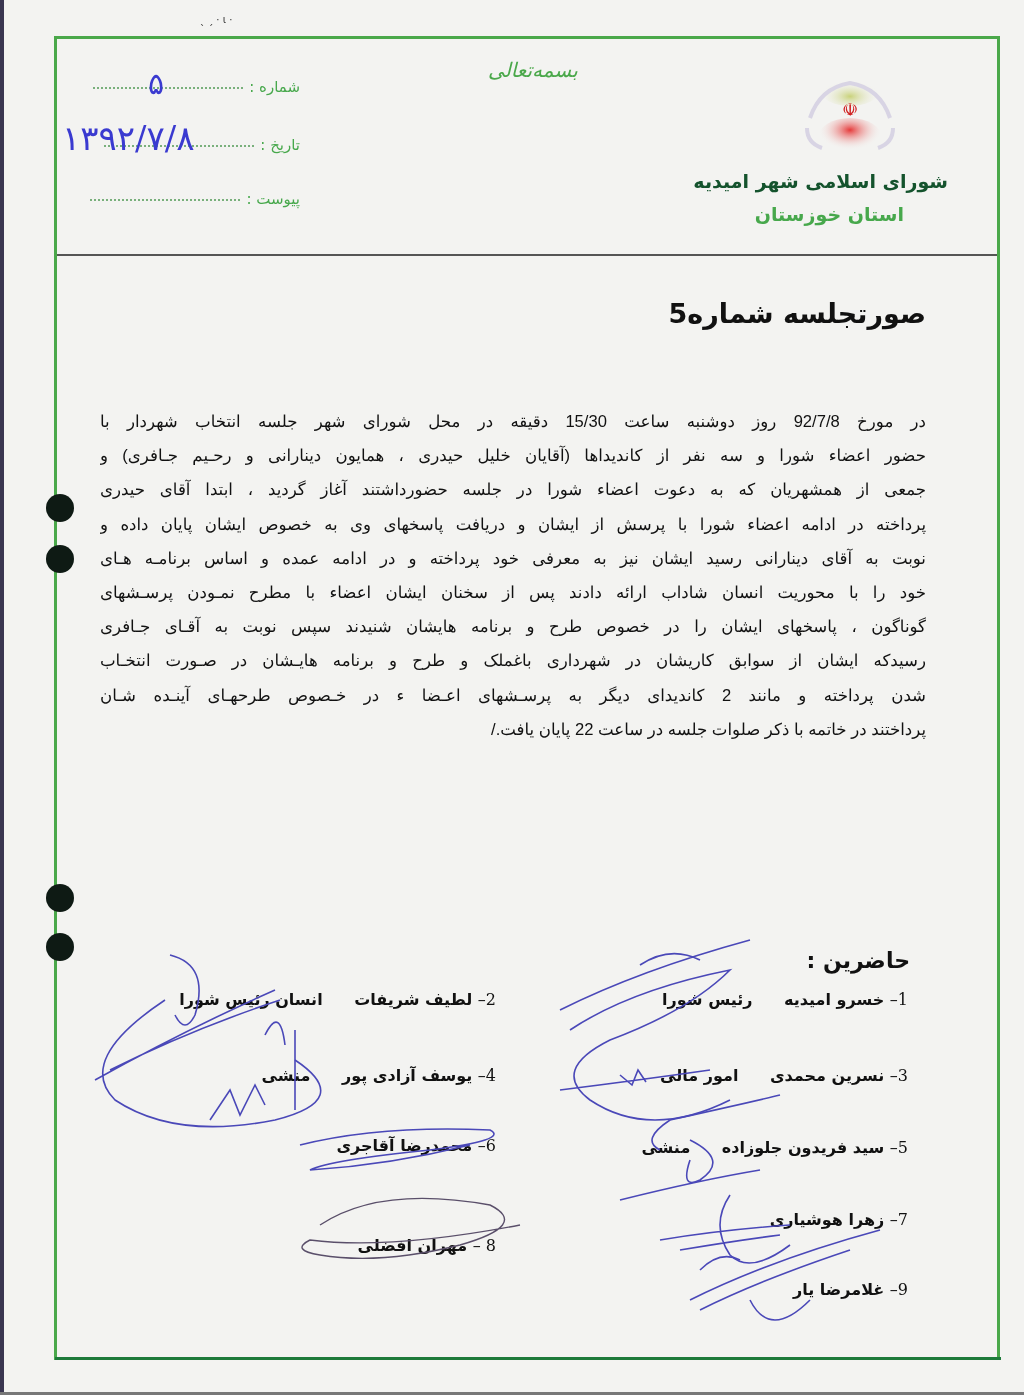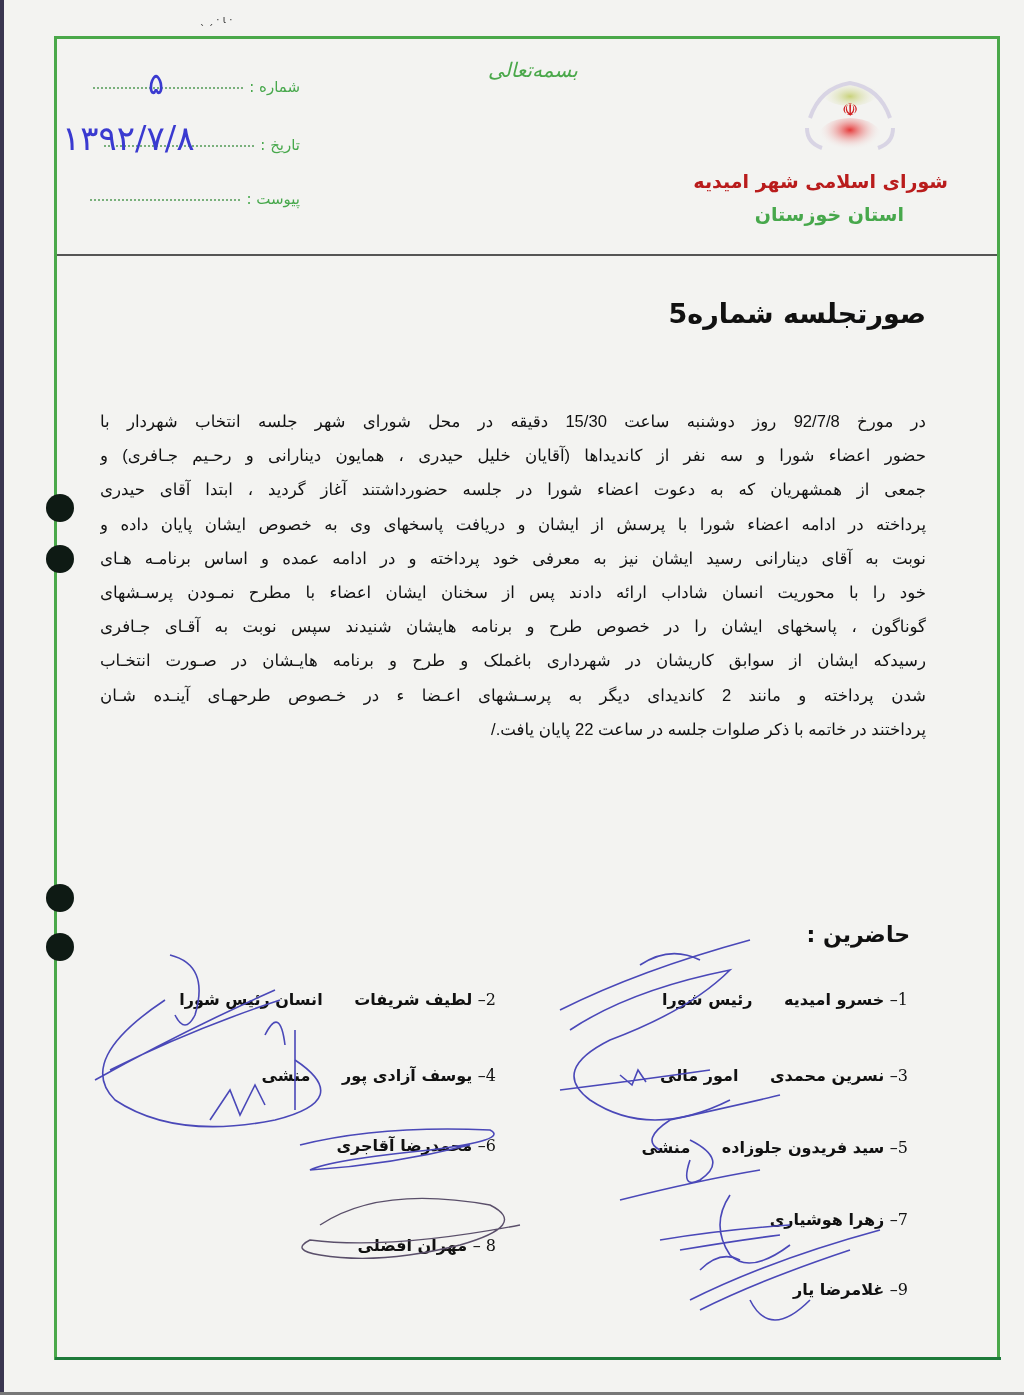--- a/index.html
+++ b/index.html
@@ -17,36 +17,36 @@
     .frame-bottom-shadow { position: absolute; left: 55px; top: 1357px; width: 946px; height: 3px; background: #1e7a3a; }
     .header-divider { position: absolute; left: 57px; top: 254px; width: 940px; height: 2px; background: #555; }
     .top-scribble { position: absolute; left: 200px; top: 14px; font-size: 10px; color: #333; }
 
     .meta-row { position: absolute; left: 80px; direction: rtl; color: #47a84c; font-size: 15px; width: 220px; text-align: right; }
     .meta-row .dots { display: inline-block; width: 150px; border-bottom: 2px dotted #79b07c; vertical-align: middle; margin-right: 6px; }
     .hand-num { position: absolute; color: #3a3ad0; font-family: "DejaVu Serif", serif; }
     .besm { position: absolute; left: 488px; top: 58px; color: #4aa84a; font-size: 20px; font-style: italic; }
 
     .logo { position: absolute; left: 795px; top: 68px; width: 110px; height: 90px; }
-    .org-name { position: absolute; right: 76px; top: 170px; color: #b91c1c; font-size: 19px; direction: rtl; font-weight: bold; }
+    .org-name { position: absolute; right: 76px; top: 170px; color: #14532d; font-size: 19px; direction: rtl; font-weight: bold; }
     .org-province { position: absolute; right: 120px; top: 203px; color: #47a84c; font-size: 19px; direction: rtl; font-weight: bold; }
 
     .doc-title { position: absolute; right: 98px; top: 298px; font-size: 27px; font-weight: bold; color: #111; direction: rtl; }
 
     .body-text {
       position: absolute; left: 100px; top: 405px; width: 826px;
       direction: rtl; text-align: justify; text-align-last: right;
       font-family: Liberation Sans, sans-serif; font-size: 16.6px; line-height: 34.2px; color: #111;
     }
     .body-line { display: block; text-align: justify; text-align-last: justify; white-space: nowrap; overflow: hidden; }
     .body-line.last { text-align-last: right; }
 
     .punch { position: absolute; left: 46px; width: 28px; height: 28px; border-radius: 50%; background: #0e1a14; }
 
-    .attendees-title { position: absolute; right: 114px; top: 922px; font-size: 22px; font-weight: bold; direction: rtl; color: #111; }
+    .attendees-title { position: absolute; right: 114px; top: 948px; font-size: 22px; font-weight: bold; direction: rtl; color: #111; }
     .att { position: absolute; direction: rtl; font-size: 16px; font-weight: bold; color: #111; white-space: nowrap; }
     .att .num { font-weight: normal; font-family: "DejaVu Serif", serif; }
     .att .role { margin-right: 26px; }
 
     svg.sigs { position: absolute; left: 0; top: 0; pointer-events: none; }
   </style>
 </head>
 <body>
 
 <div class="scan-edge-left"></div>

